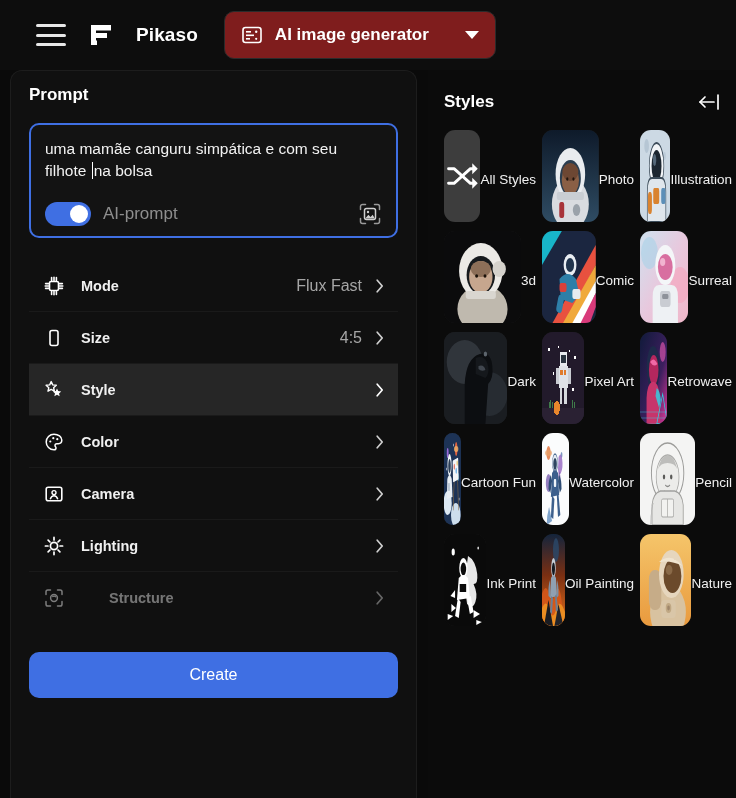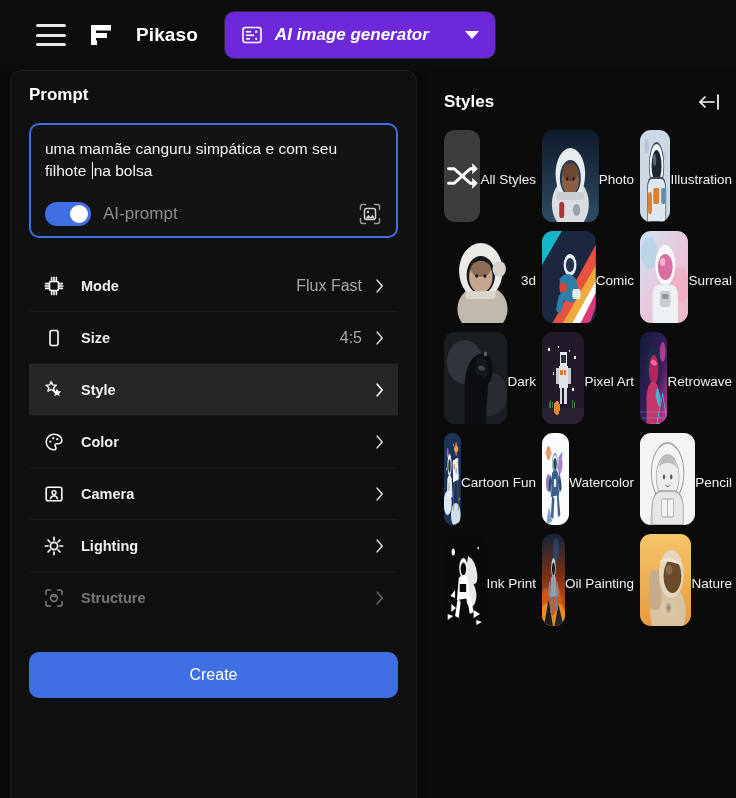--- a/index.html
+++ b/index.html
@@ -41,25 +41,24 @@
   .brand {
     color: #ffffff; font-size: 19px; font-weight: 700;
     letter-spacing: .1px; margin-right: 26px;
   }
   .tool-select {
     display: flex; align-items: center;
     height: 48px;
     min-width: 272px;
     border: 1px solid #2b2b2b;
     border-radius: 10px;
-    background: #6d28d9;
+    background: #7f1d1d;
     padding: 0 16px 0 16px;
     cursor: pointer;
     gap: 12px;
-    font-style: italic;
   }
   .tool-select .tool-icon { width: 22px; height: 22px; flex: 0 0 22px; }
   .tool-select .tool-label {
     color: #ffffff; font-size: 17px; font-weight: 700; flex: 1 1 auto;
     white-space: nowrap;
   }
   .caret {
     width: 0; height: 0; margin-left: 16px;
     border-left: 7px solid transparent;
     border-right: 7px solid transparent;
@@ -135,21 +134,21 @@
     height: 52px;
     display: flex; align-items: center;
     padding: 0 14px 0 14px;
     border-bottom: 1px solid #1a1a1a;
     cursor: pointer;
     background: transparent;
   }
   .setting-row:first-child { border-radius: 8px 8px 0 0; }
   .setting-row:last-child { border-bottom: none; border-radius: 0 0 8px 8px; }
   .setting-row.active { background: #262626; }
-  .setting-row.disabled { opacity: .45; }
+  .setting-row.disabled { opacity: .45; gap: 28px; }
   .setting-icon { width: 22px; height: 22px; flex: 0 0 22px; margin-right: 16px; }
   .setting-label {
     color: #f0f0f0; font-size: 14.5px; font-weight: 700; flex: 1 1 auto;
   }
   .setting-value { color: #a6a6a6; font-size: 16px; margin-right: 14px; }
   .chev { width: 8px; height: 14px; flex: 0 0 8px; }
 
   .create-btn {
     margin-top: 28px;
     height: 46px;

